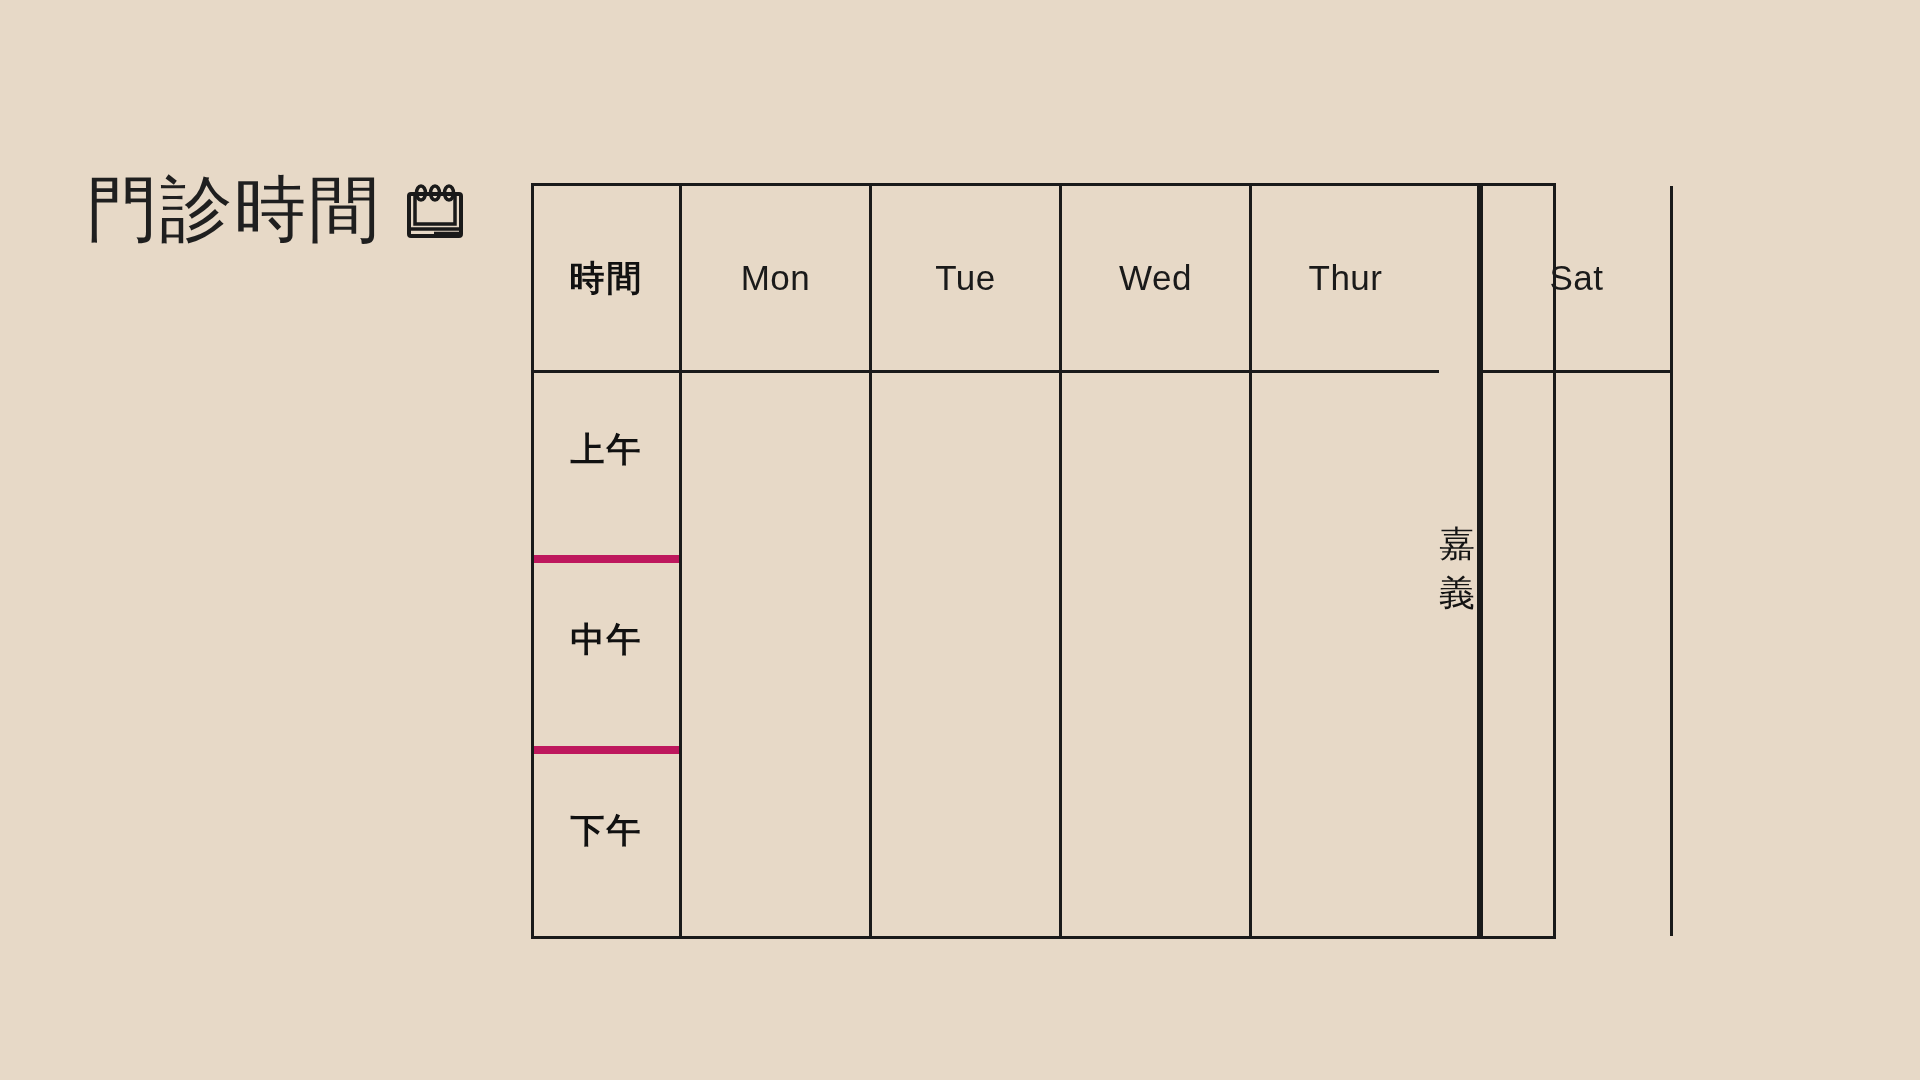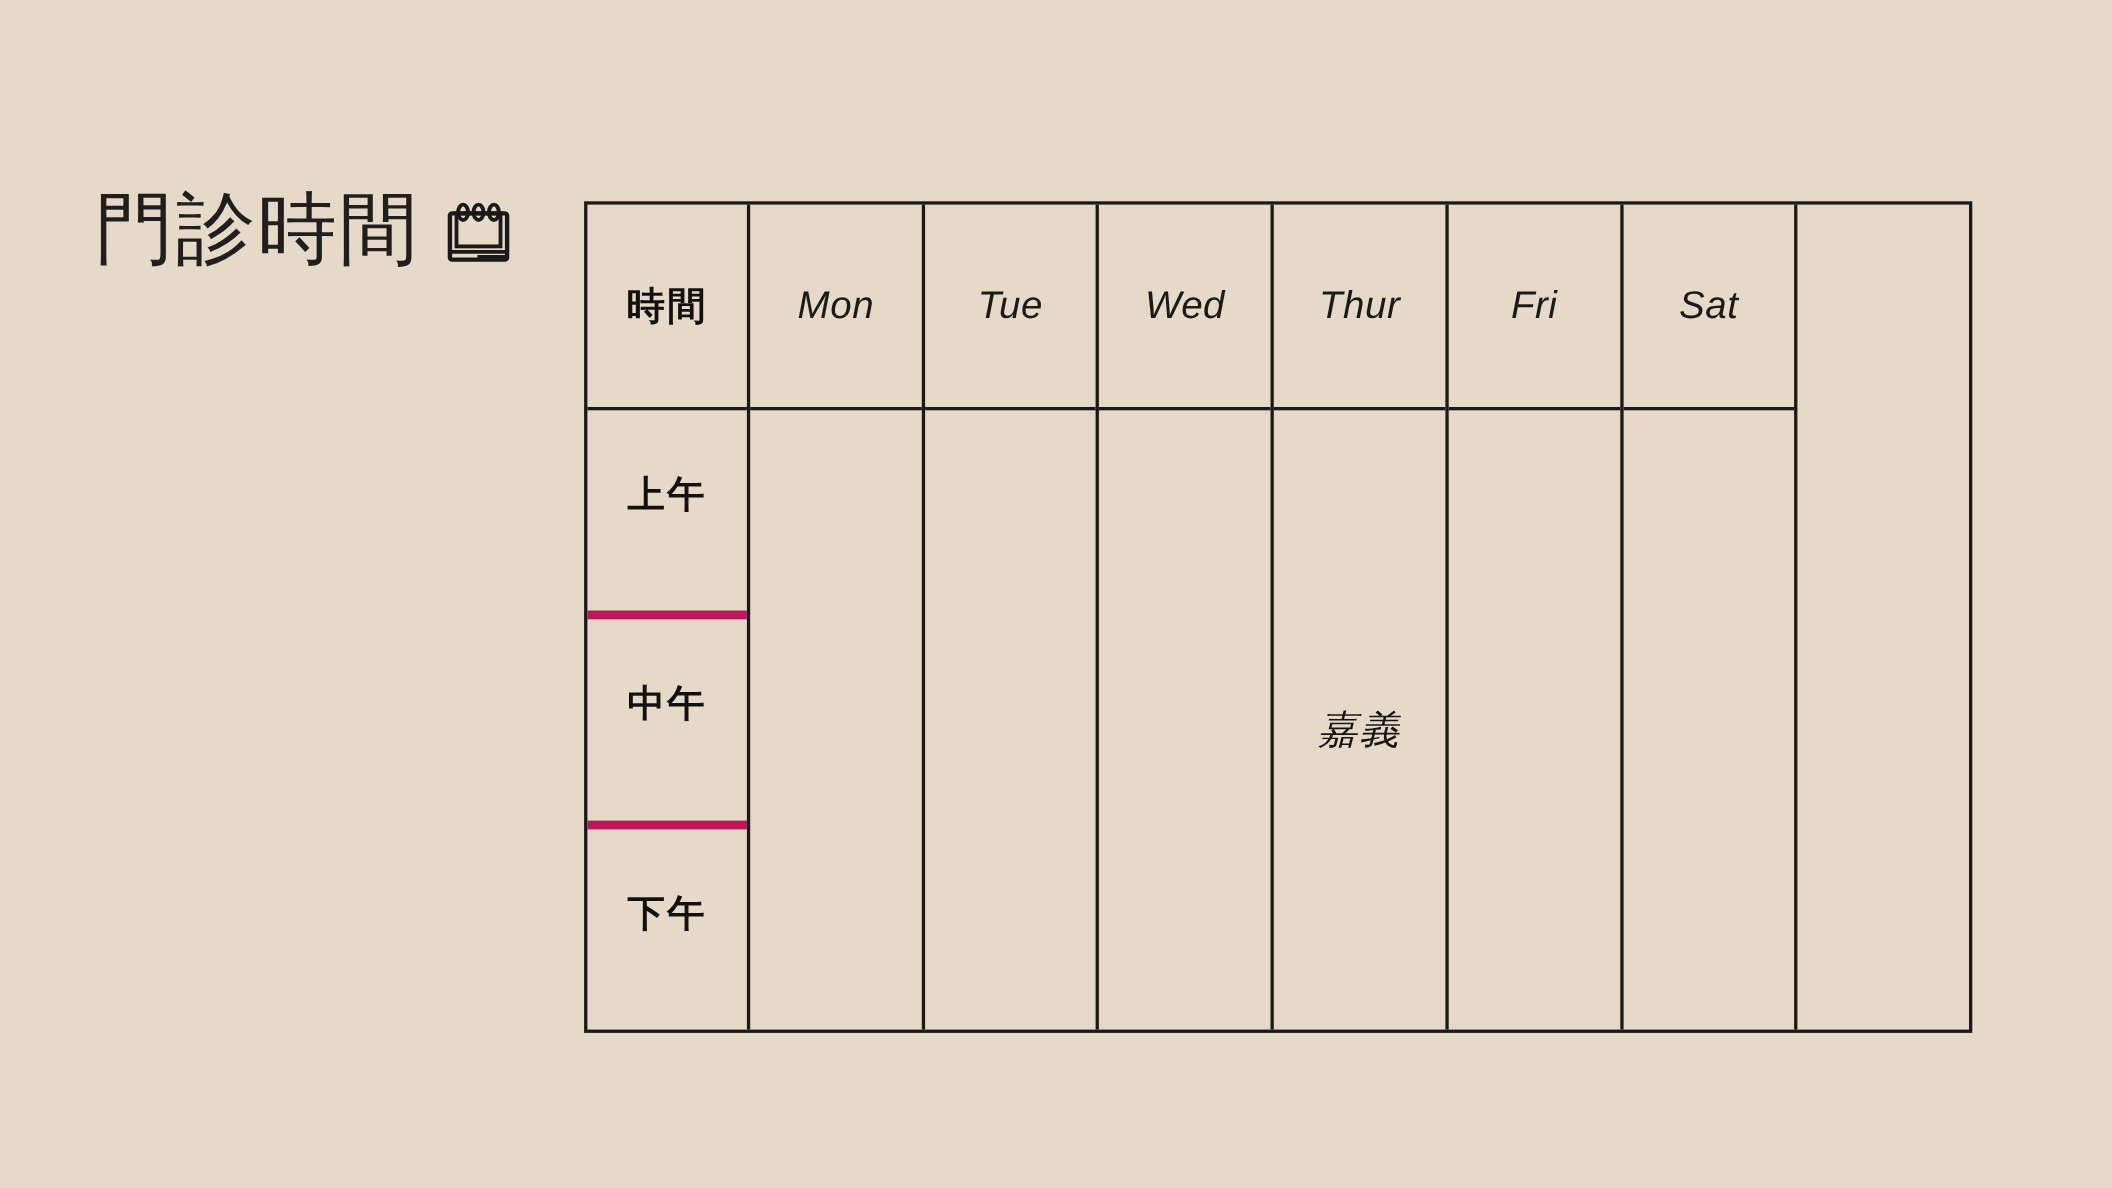--- a/index.html
+++ b/index.html
@@ -64,21 +64,21 @@
   .subtitle-sep {
     padding: 0 7px;
     font-weight: 300;
   }
 
   
   #schedule-table {
     position: absolute;
     left: 531px;
     top: 183px;
-    width: 1262px;
+    width: 1025px;
     height: 756px;
     border: 3px solid #1a1a1a;
     box-sizing: border-box;
     display: flex;
   }
 
   
   #time-column {
     width: 148px;
     flex: 0 0 148px;
@@ -131,22 +131,21 @@
   #day-columns {
     flex: 1 1 auto;
     display: flex;
   }
 
   .day-column {
     flex: 1 1 0;
     border-right: 3px solid #1a1a1a;
     box-sizing: border-box;
     display: flex;
-    flex-direction: column;
-    font-style: italic;
+    flex-direction: row;
   }
 
   .day-column:last-child {
     border-right: none;
   }
 
   .day-header {
     height: 187px;
     flex: 0 0 187px;
     border-bottom: 3px solid #1a1a1a;
@@ -296,23 +295,20 @@
         <div class="slot-cell slot-noon">
           <span class="slot-text">嘉義</span>
         </div>
         <div class="slot-cell slot-afternoon">
           <span class="slot-text"></span>
         </div>
       </div>
     </div>
 
     <div class="day-column">
-      <div class="day-header">
-        <span class="day-header-label">Fri</span>
-      </div>
       <div class="day-body">
         <div class="slot-cell slot-morning">
           <span class="slot-text"></span>
         </div>
         <div class="slot-cell slot-noon">
           <span class="slot-text"></span>
         </div>
         <div class="slot-cell slot-afternoon">
           <span class="slot-text"></span>
         </div>

